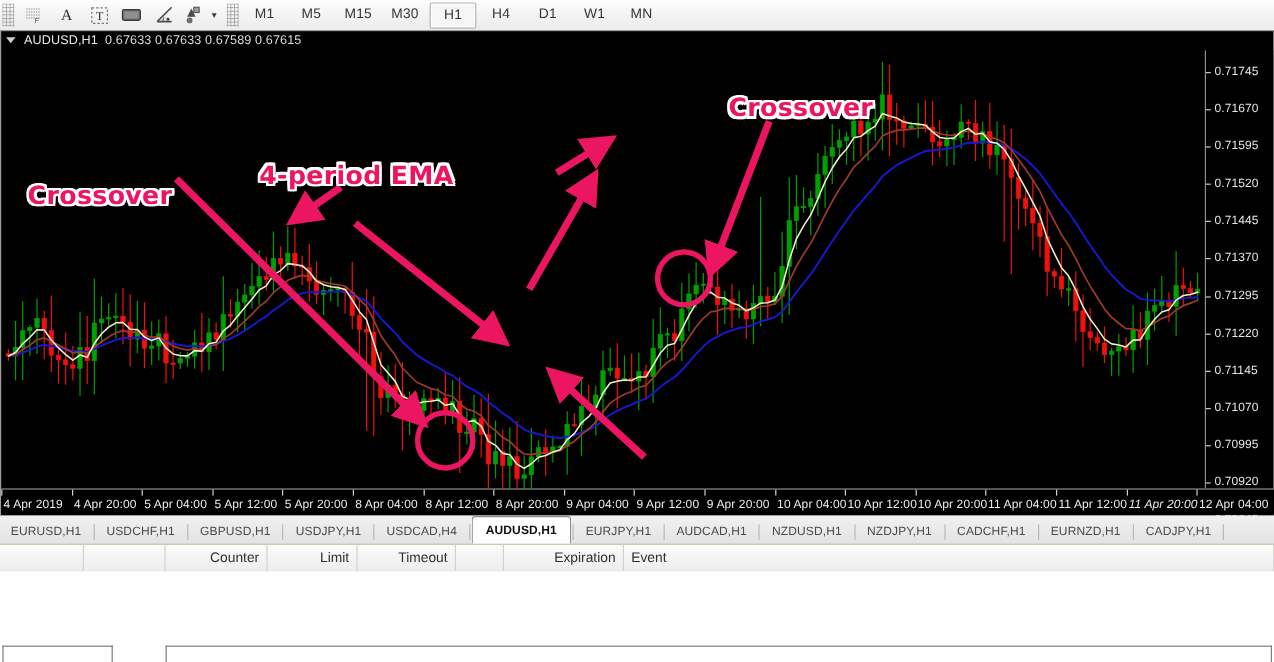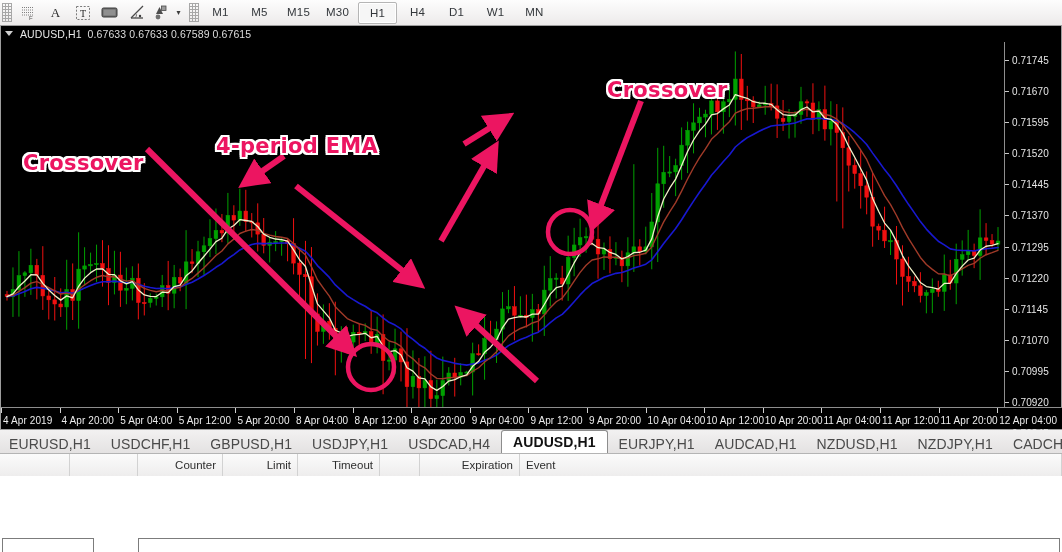--- a/index.html
+++ b/index.html
@@ -78,21 +78,21 @@
 
   
   #symtabs{
     position:absolute;left:0;top:430px;width:1062px;height:24px;
     background:linear-gradient(#f2f1f1,#e4e2e2);
     border-bottom:1px solid #b4b4b4;
     display:flex;align-items:flex-end;box-sizing:border-box;
   }
   .symtab{
     height:19px;display:flex;align-items:center;padding:0 9px;
-    font-size:14px;color:#4a4a4a;white-space:nowrap;letter-spacing:.1px;justify-content:flex-end;
+    font-size:10px;color:#4a4a4a;white-space:nowrap;letter-spacing:.1px;justify-content:flex-end;
   }
   .symtab.active{
     height:22px;background:#ffffff;color:#111;font-weight:bold;
     border:1px solid #8d8d8d;border-bottom:none;
     border-radius:3px 3px 0 0;padding:0 11px;
   }
   .tabdiv{width:1px;height:13px;background:#b9b9b9;margin:0 1px 3px;}
 
   
   #terminal{
@@ -613,21 +613,21 @@
         <div class="tl" style="left: 646.6px;">10 Apr 04:00</div>
         <div class="ttick" style="left: 703.2px;"></div>
         <div class="tl" style="left: 705.2px;">10 Apr 12:00</div>
         <div class="ttick" style="left: 761.8px;"></div>
         <div class="tl" style="left: 763.8px; text-align: center;">10 Apr 20:00</div>
         <div class="ttick" style="left: 820.4px;"></div>
         <div class="tl" style="left: 822.4px;">11 Apr 04:00</div>
         <div class="ttick" style="left: 879px;"></div>
         <div class="tl" style="left: 881px;">11 Apr 12:00</div>
         <div class="ttick" style="left: 937.6px;"></div>
-        <div class="tl" style="left: 939.6px;">11 Apr 20:00</div>
+        <div class="tl" style="left: 939.6px; font-style: italic;">11 Apr 20:00</div>
         <div class="ttick" style="left: 996.2px;"></div>
         <div class="tl" style="left: 998.2px;">12 Apr 04:00</div>
       </div>
 
     <div id="annolayer" style="position:absolute;left:0;top:0;right:0;bottom:0;pointer-events:none;z-index:7;">
         <div class="anno" style="left: 22px; top: 125px;">Crossover</div>
         <div class="anno" style="left: 215px; top: 108px;">4-period EMA</div>
         <div class="anno" style="left: 606px; top: 52px;">Crossover</div>
       </div>
   <svg width="1062" height="405" viewBox="0 0 1062 405" style="position: absolute; left: 0px; top: 0px; pointer-events: none; z-index: 6;">

